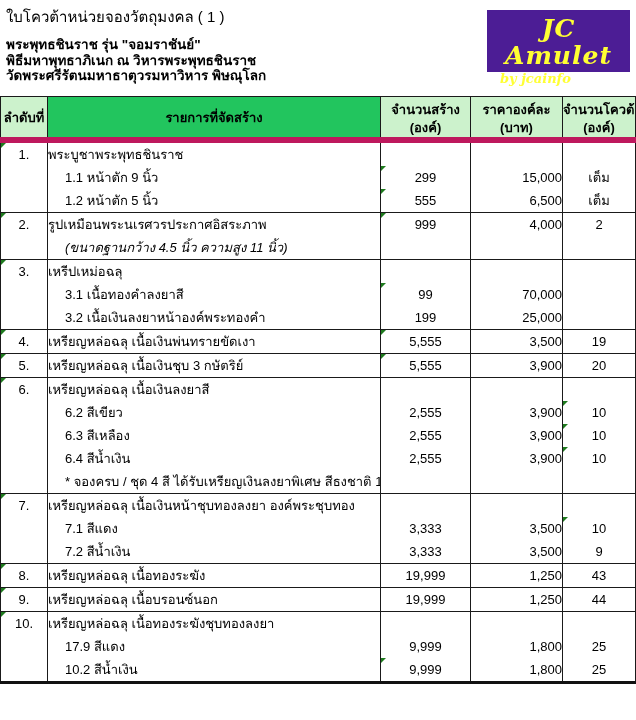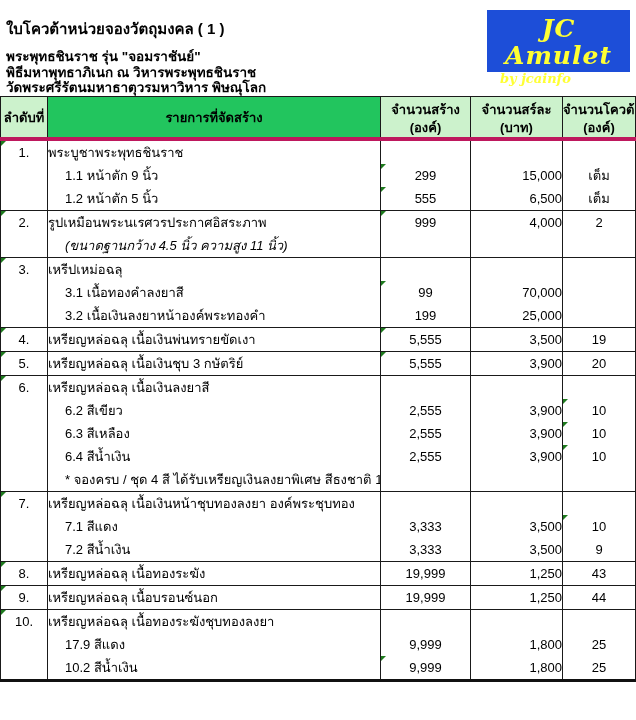--- a/index.html
+++ b/index.html
@@ -1,21 +1,21 @@
 <!DOCTYPE html>
 <html><head>
 <meta charset="utf-8">
 <style>
   html,body { margin:0; padding:0; }
   body {
     width:636px; height:720px; background:#ffffff; position:relative;
     font-family:"Liberation Sans", sans-serif; color:#000; overflow:hidden;
   }
   .title-block { position:absolute; left:6px; top:4px; width:470px; }
-  .main-title { font-size:15px; font-weight:bold; margin:16px 0 12px 0; line-height:17px; }
+  .main-title { font-size:15px; font-weight:normal; margin:4px 0 12px 0; line-height:17px; }
   .sub-line { font-size:13.5px; font-weight:bold; line-height:15.5px; margin:0; }
   .logo-box {
     position:absolute; left:487px; top:10px; width:143px; height:62px;
     background:#1a1a99; box-sizing:border-box; padding-top:5px;
   }
   .logo-title {
     font-family:"DejaVu Serif", serif; font-style:italic; font-weight:bold;
     font-size:25px; color:#ffff33; text-align:center; line-height:27px; letter-spacing:1px;
   }
   .logo-sub {
@@ -26,21 +26,21 @@
     position:absolute; top:96px; left:0; width:635px;
     border-collapse:collapse; table-layout:fixed;
     border:1px solid #1a1a1a; border-bottom:3px solid #111;
     font-size:13px;
   }
   .order-table th, .order-table td {
     border-left:1px solid #1a1a1a; padding:0; overflow:hidden; white-space:nowrap;
   }
   .order-table th:first-child, .order-table td:first-child { border-left:none; }
   .order-table thead th {
-    height:40px; background:#ccf2cc; border-bottom:4px solid #be185d;
+    height:40px; background:#ccf2cc; border-bottom:6px solid #be185d;
     font-weight:bold; text-align:center; vertical-align:middle; font-size:13px;
   }
   .hdr-sub { font-weight:bold; font-size:13px; line-height:15px;text-align:center; }
   .order-table tbody td { height:23px; vertical-align:middle; position:relative; }
   .order-table tbody tr.group-start td { border-top:1px solid #1a1a1a; }
   .c-no    { text-align:center; }
   .c-item  { text-align:left; padding-left:8px; }
   .c-item.indent { padding-left:17px; }
   .c-item.italic { font-style:italic; }
   .c-qty   { text-align:center; }
@@ -54,21 +54,21 @@
 </head>
 <body>
 
 <div class="title-block">
   <div class="main-title">ใบโควต้าหน่วยจองวัตถุมงคล  ( 1 )</div>
   <div class="sub-line">พระพุทธชินราช  รุ่น  "จอมราชันย์"</div>
   <div class="sub-line">พิธีมหาพุทธาภิเนก ณ วิหารพระพุทธชินราช</div>
   <div class="sub-line">วัดพระศรีรัตนมหาธาตุวรมหาวิหาร พิษณุโลก</div>
 </div>
 
-<div class="logo-box" style="background: #1d4ed8;">
+<div class="logo-box" style="background: #4c1d95;">
   <div class="logo-title" style="color: rgb(255, 255, 51);">JC Amulet</div>
   <div class="logo-sub" style="color: rgb(255, 255, 51);">by jcainfo</div>
 </div>
 
 <table class="order-table">
   <colgroup>
     <col style="width:47px">
       <col style="width:333px">
       <col style="width:90px">
       <col style="width:92px">
@@ -80,21 +80,21 @@
         <div>ลำดับที่</div>
       </th>
       <th class="hdr" style="background: #22c55e; font-family: Liberation Serif, serif;">
         <div>รายการที่จัดสร้าง</div>
       </th>
       <th class="hdr" style="background: rgb(204, 242, 204);">
         <div>จำนวนสร้าง</div>
         <div class="hdr-sub">(องค์)</div>
       </th>
       <th class="hdr" style="background: rgb(204, 242, 204);">
-        <div>จำนวนสร์ละ</div>
+        <div>ราคาองค์ละ</div>
         <div class="hdr-sub">(บาท)</div>
       </th>
       <th class="hdr" style="background: rgb(204, 242, 204);">
         <div>จำนวนโควต้า</div>
         <div class="hdr-sub">(องค์)</div>
       </th>
     </tr>
   </thead>
   <tbody>
       <tr class="group-start">

